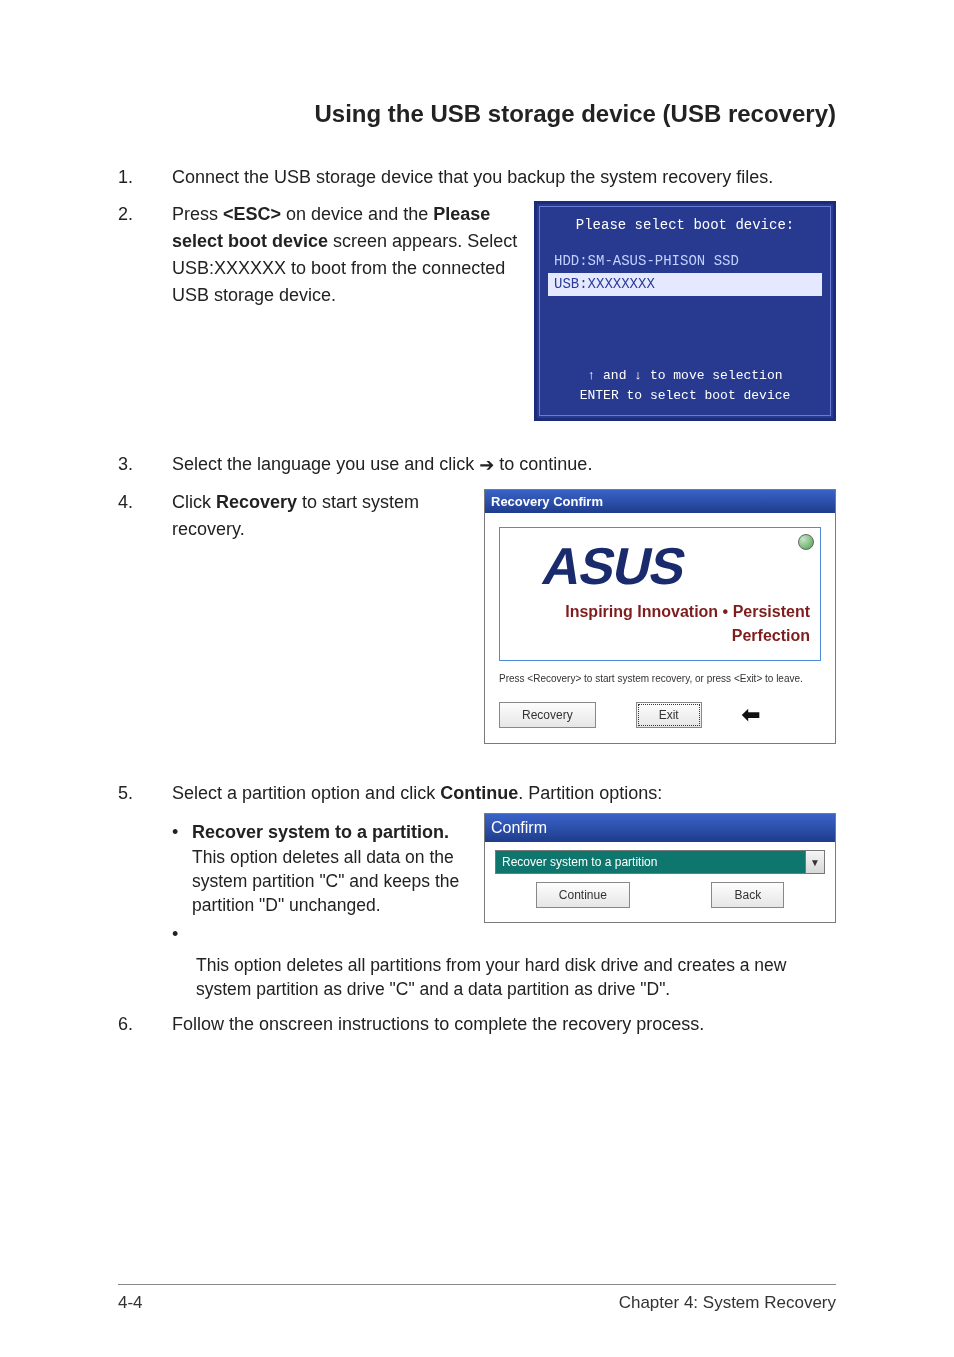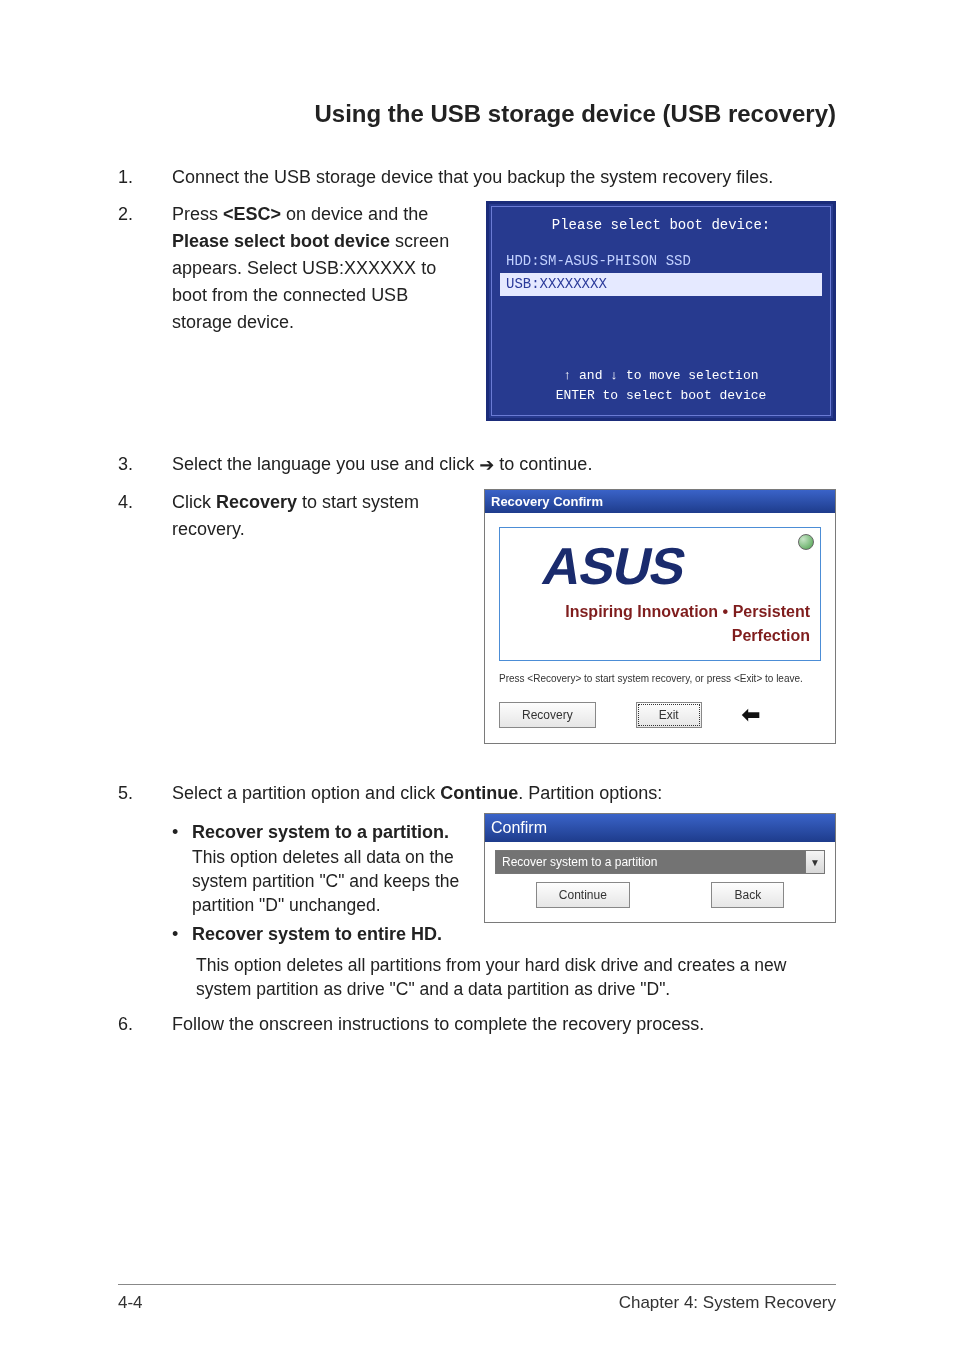--- a/index.html
+++ b/index.html
@@ -43,21 +43,21 @@
   }
   .row {
     display: flex;
     gap: 16px;
     align-items: flex-start;
   }
   .row .text { flex: 1; }
 
   
   .bios-box {
-    width: 350px;
+    width: 302px;
     border: 3px solid #1b2c7a;
     background: #273a8f;
     color: #fff;
     font-family: "Courier New", monospace;
     font-size: 14px;
     box-sizing: border-box;
   }
   .bios-inner {
     border: 1px solid #6a7bd4;
     margin: 2px;
@@ -148,21 +148,21 @@
   }
   .confirm-body { padding: 8px 10px 14px 10px; }
   .confirm-select {
     display: flex;
     align-items: stretch;
     margin-bottom: 8px;
     border: 1px solid #777;
   }
   .confirm-select-val {
     flex: 1;
-    background: #737373;
+    background: #0f766e;
     color: #fff;
     padding: 2px 6px;
     font-size: 12px;
   }
   .confirm-select-btn {
     width: 18px;
     background: linear-gradient(#f5f5f5, #d8d8d8);
     border-left: 1px solid #777;
     display: flex; align-items: center; justify-content: center;
     font-size: 10px; color: #333;
@@ -282,23 +282,20 @@
             <ul class="bullets">
               <li>
                 <span class="dot">•</span>
                 <div>
                   <b>Recover system to a partition.</b>
                   <div class="tight">This option deletes all data on the system partition "C" and keeps the partition "D" unchanged.</div>
                 </div>
               </li>
               <li>
                 <span class="dot">•</span>
-                <div>
-                  <b>Recover system to entire HD.</b>
-                </div>
               </li>
             </ul>
           </div>
 
           <div class="confirm-win">
             <div class="confirm-title">Confirm</div>
             <div class="confirm-body">
               <div class="confirm-select">
                 <div class="confirm-select-val">Recover system to a partition</div>
                 <div class="confirm-select-btn">▼</div>

